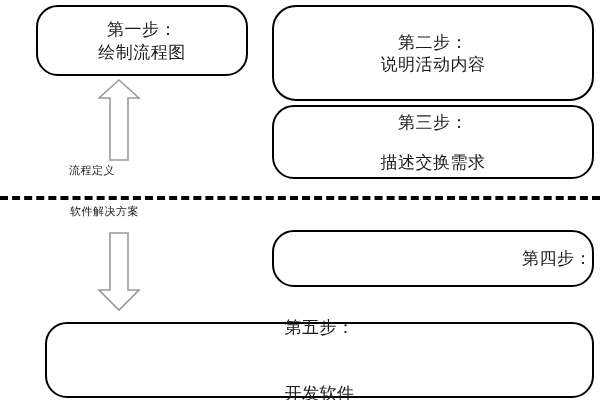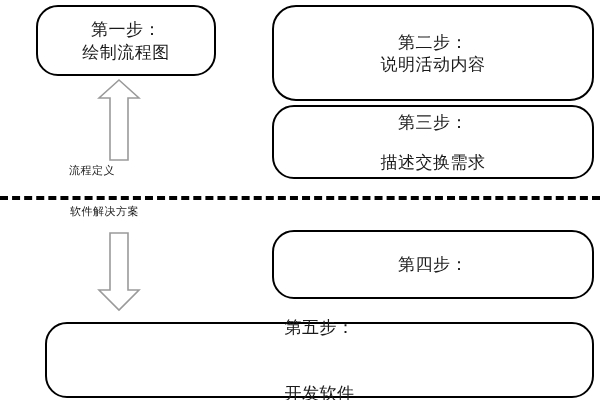--- a/index.html
+++ b/index.html
@@ -32,24 +32,24 @@
     font-size: 17px;
     letter-spacing: 0.5px;
     text-align: center;
   }
   .step-box .line1,
   .step-box .line2 {
     display: block;
     white-space: nowrap;
   }
 
-  #box-step-1 { left: 36px;  top: 5px;   width: 180px; height: 71px; }
+  #box-step-1 { left: 36px;  top: 5px;   width: 212px; height: 71px; }
   #box-step-2 { left: 272px; top: 5px;   width: 322px; height: 96px; border-radius: 24px; }
   #box-step-3 { left: 272px; top: 105px; width: 322px; height: 74px; gap: 17px; }
-  #box-step-4 { left: 272px; top: 230px; width: 322px; height: 69px; }
+  #box-step-4 { left: 272px; top: 230px; width: 322px; height: 57px; align-items: flex-end; }
   #box-step-5 { left: 45px;  top: 322px; width: 549px; height: 76px; gap: 44px; }
 
   
   #divider {
     position: absolute;
     left: 0;
     top: 196px;
     width: 600px;
     height: 0;
     border-top: 4px dashed #000000;

